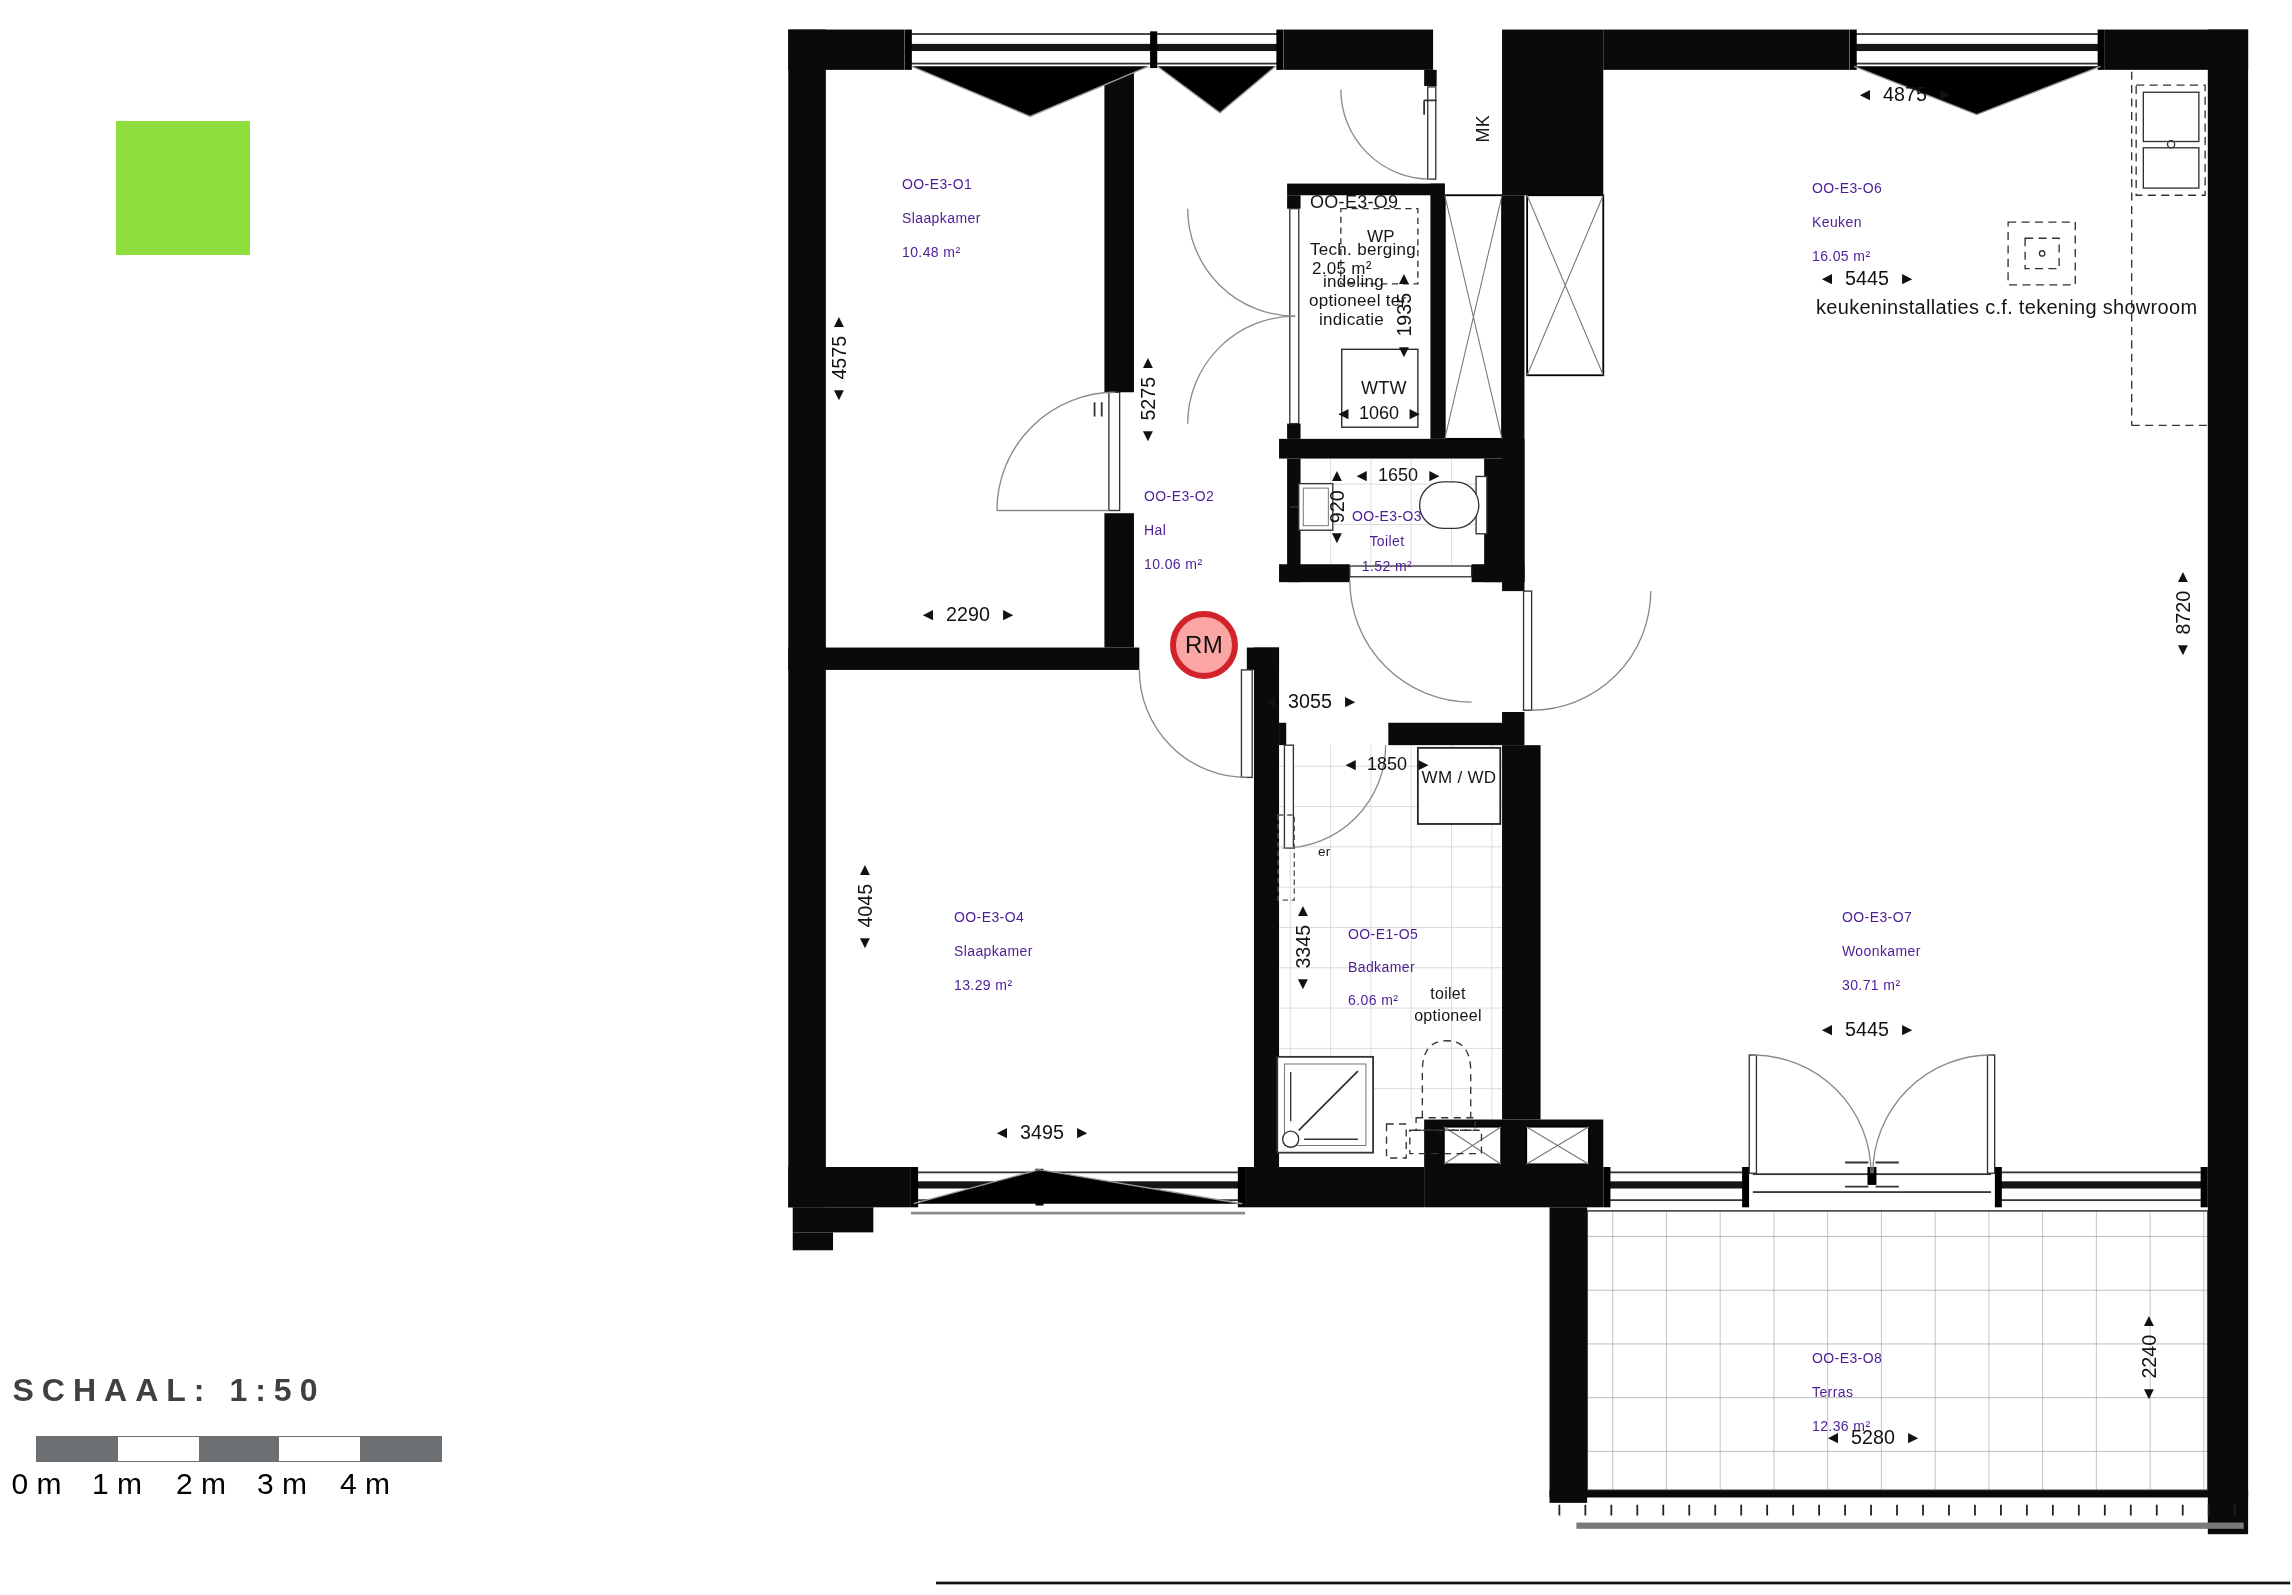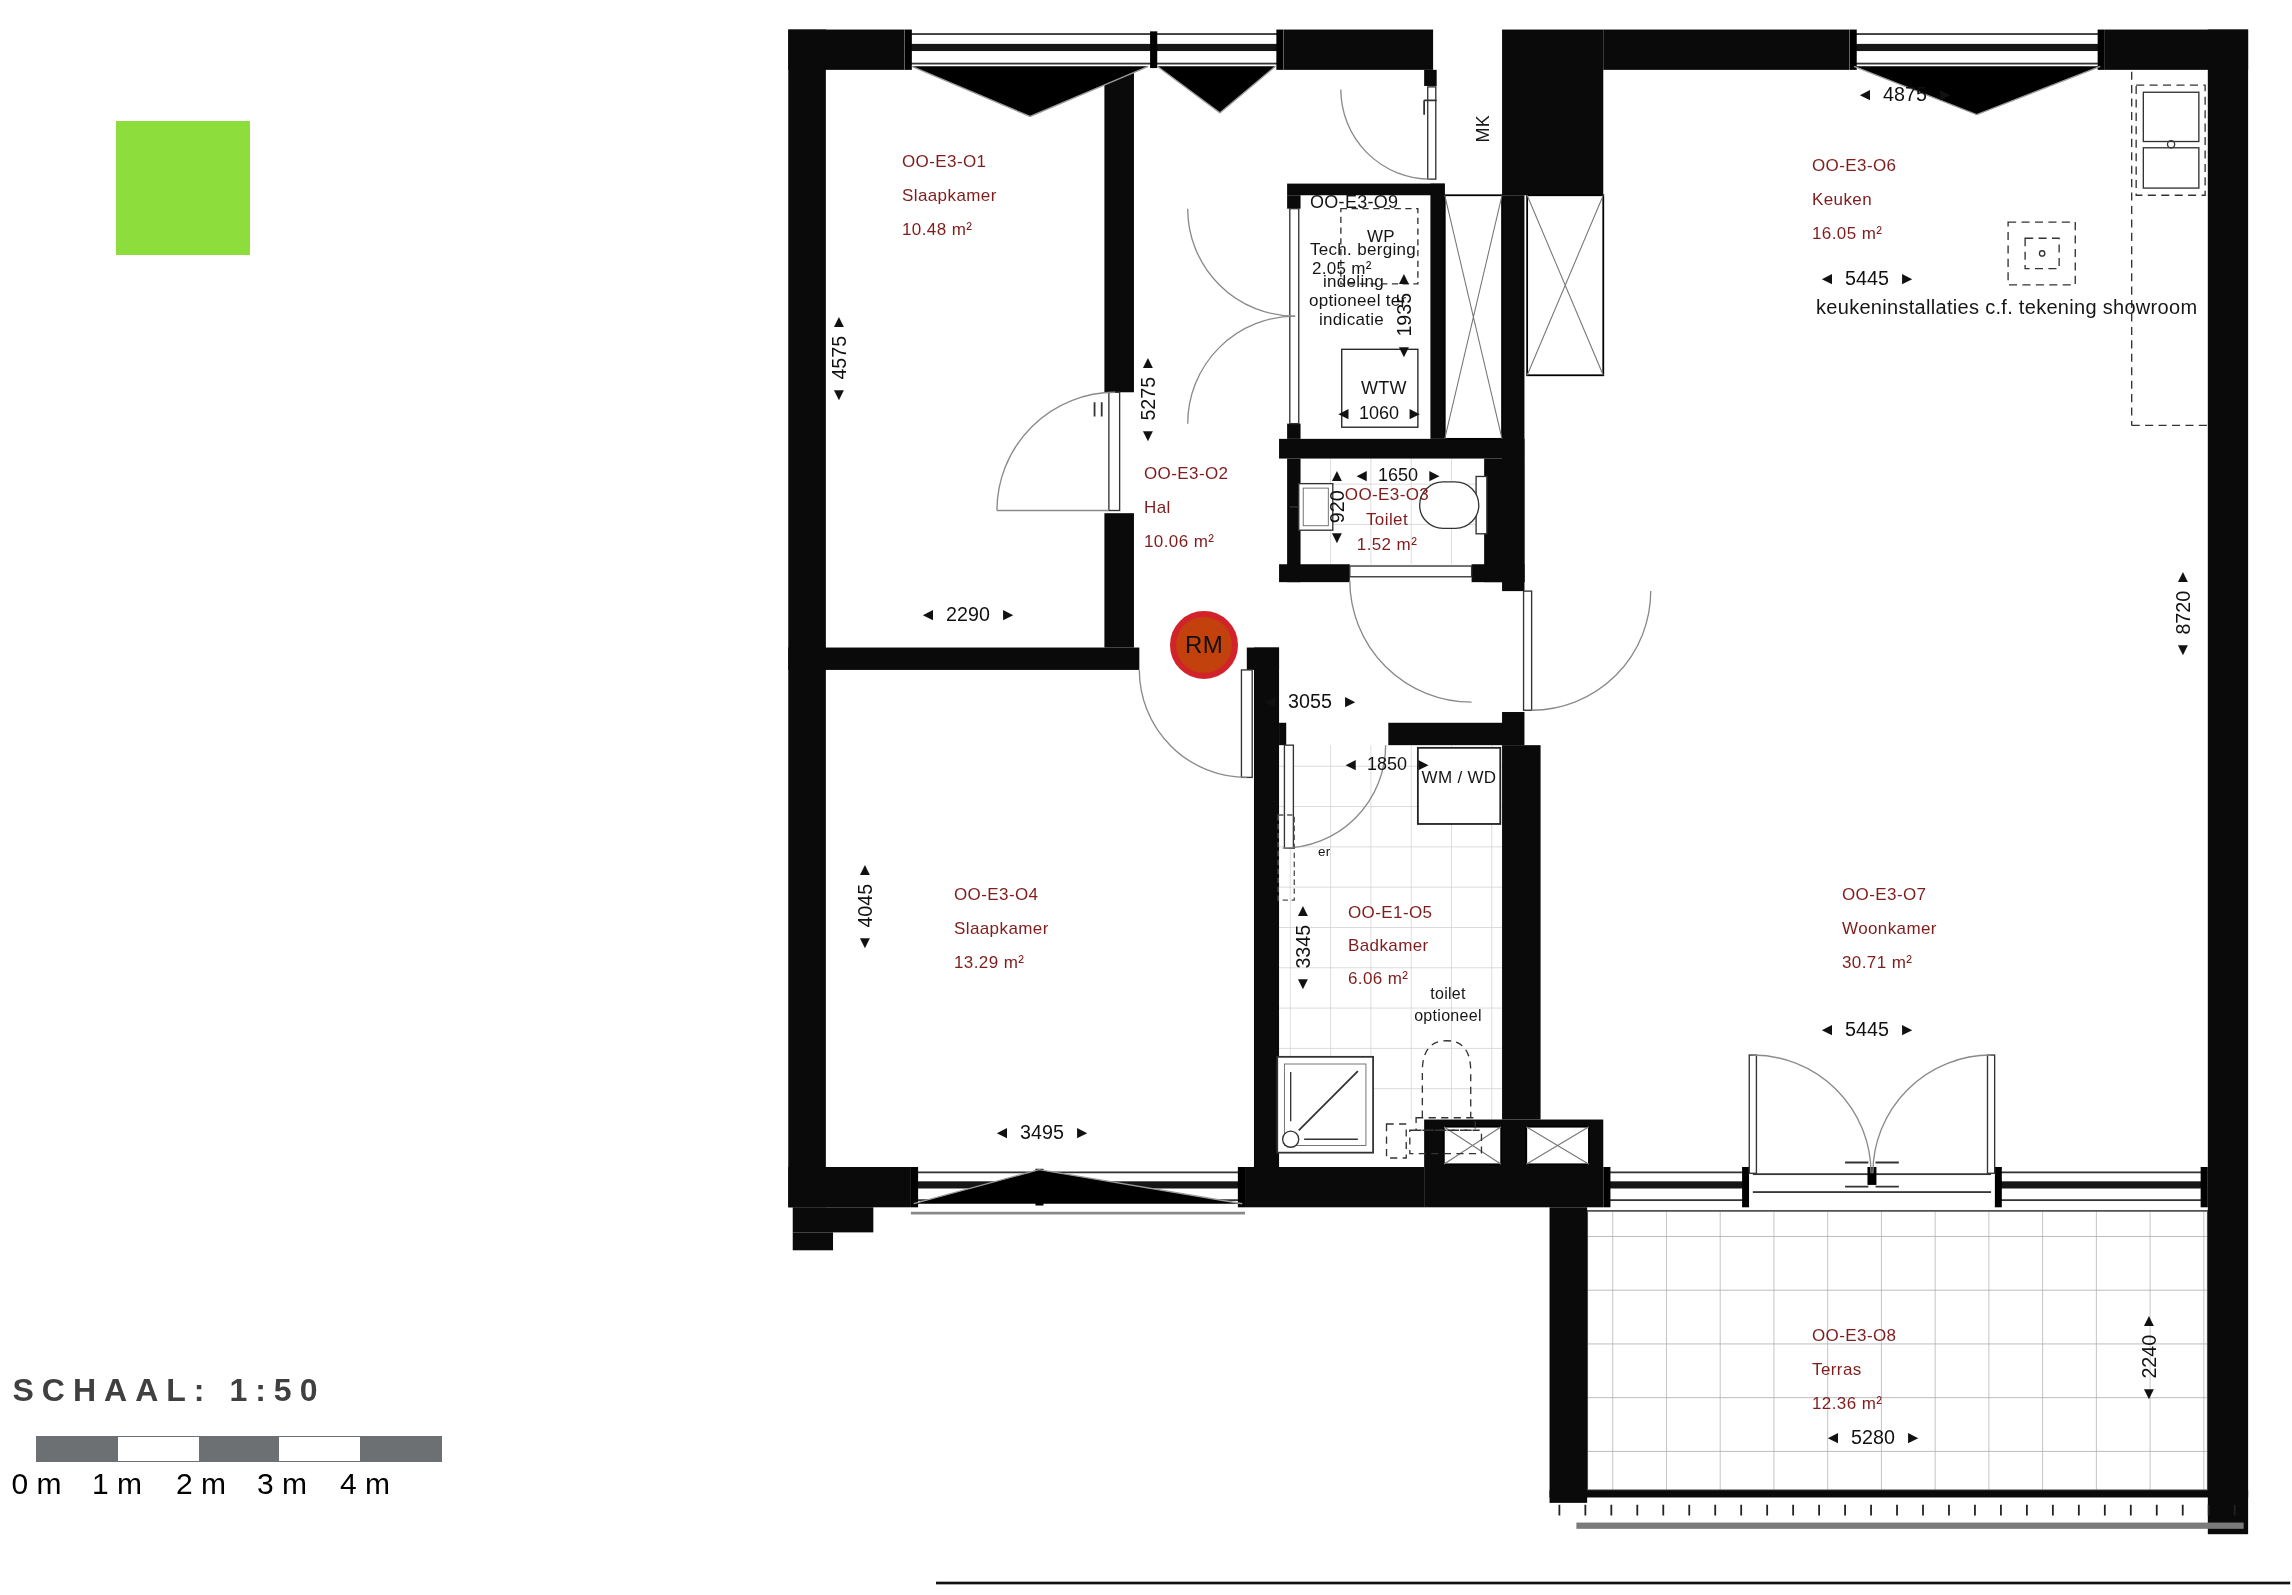--- a/index.html
+++ b/index.html
@@ -4,35 +4,35 @@
 <style>
   html,body{margin:0;padding:0;background:#fff;}
   body{width:2293px;height:1596px;position:relative;overflow:hidden;
        font-family:"Liberation Sans", sans-serif;color:#1a1a1a;}
   #stage{position:absolute;inset:0;width:2293px;height:1596px;}
   #plan-svg{position:absolute;left:0;top:0;}
   
   .swatch{position:absolute;left:116px;top:121px;width:134px;height:134px;background:#8ddd3c;}
   .title{position:absolute;left:288px;top:177px;font-size:45px;font-weight:600;letter-spacing:0.9px;color:#111;}
   
-  .room{position:absolute;font-size:17px;line-height:34px;letter-spacing:0.4px;color:#7f1d1d;white-space:nowrap;}
+  .room{position:absolute;font-size:14px;line-height:34px;letter-spacing:0.4px;color:#4c1d95;white-space:nowrap;margin-top:22px;}
   .room.tight{line-height:25px;text-align:center;}
   
   .dim{position:absolute;display:flex;align-items:center;gap:9.9px;font-size:19.7px;
        color:#111;transform:translate(-50%,-50%);white-space:nowrap;}
   .dim .ar{font-size:17px;line-height:1;}
   .dim.v{flex-direction:column;gap:6.3px;}
   .dim .vt{writing-mode:vertical-rl;transform:rotate(180deg);}
   .note{position:absolute;font-size:17px;letter-spacing:0.3px;color:#161616;white-space:nowrap;}
   .note.small{font-size:16px;}
   .note.tiny{font-size:13.4px;padding-left:39px;}
   .vert{writing-mode:vertical-rl;transform:rotate(180deg);}
   .rm-circle{position:absolute;left:1170px;top:611px;width:56px;height:56px;border:6.3px solid #d2232a;
              border-radius:50%;display:flex;align-items:center;justify-content:center;
-             font-size:24px;color:#111;letter-spacing:0.4px;background:#c2410c;}
+             font-size:24px;color:#111;letter-spacing:0.4px;background:#fca5a5;}
   
   .schaal{position:absolute;left:12.5px;top:1372px;font-size:32px;font-weight:600;letter-spacing:8px;color:#404040;}
   .scalebar{position:absolute;left:36px;top:1436px;width:406px;height:26px;display:flex;border:0.9px solid #6d7072;box-sizing:border-box;}
   .scalebar .seg{flex:1 1 0;}
   .seg.g{background:#6d7072;}
   .seg.w{background:#fff;}
   .ticklabel{position:absolute;top:1467px;font-size:30px;color:#000;white-space:nowrap;}
 </style>
 </head>
 <body>

